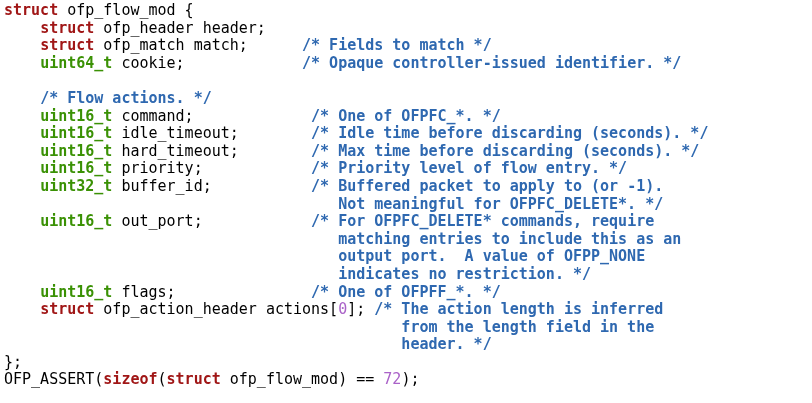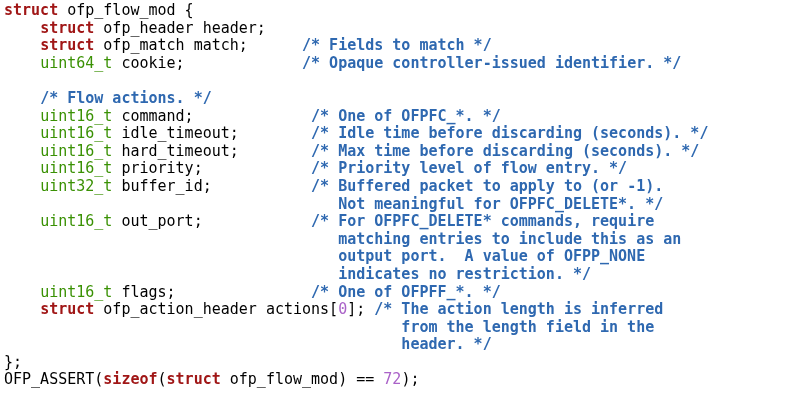--- a/index.html
+++ b/index.html
@@ -18,21 +18,21 @@
     line-height: 17.6px;
     white-space: pre;
     color: var(--plain, #000000);
     background: var(--bg, #ffffff);
   }
   .code-line {
     display: block;
     height: 17.6px;
   }
   .tok-keyword { color: var(--keyword, #a01616); font-weight: bold; }
-  .tok-type    { color: var(--type, #3a9104);    font-weight: normal; }
+  .tok-type    { color: var(--type, #3a9104);    font-weight: bold; }
   .tok-comment { color: var(--comment, #2e68b0); font-weight: bold; }
   .tok-number  { color: var(--number, #aa62c8); }
   .tok-plain   { color: var(--plain, #000000); }
 </style>
 </head>
 <body>
 
 <pre class="code-block"><span class="code-line"><span class="tok-keyword">struct</span><span class="tok-plain"> ofp_flow_mod {</span></span><span class="code-line"><span class="tok-plain">    </span><span class="tok-keyword">struct</span><span class="tok-plain"> ofp_header header;</span></span><span class="code-line"><span class="tok-plain">    </span><span class="tok-keyword">struct</span><span class="tok-plain"> ofp_match match;      </span><span class="tok-comment">/* Fields to match */</span></span><span class="code-line"><span class="tok-plain">    </span><span class="tok-type">uint64_t</span><span class="tok-plain"> cookie;             </span><span class="tok-comment">/* Opaque controller-issued identifier. */</span></span><span class="code-line"><span class="tok-plain"></span>&nbsp;</span><span class="code-line"><span class="tok-plain">    </span><span class="tok-comment">/* Flow actions. */</span></span><span class="code-line"><span class="tok-plain">    </span><span class="tok-type">uint16_t</span><span class="tok-plain"> command;             </span><span class="tok-comment">/* One of OFPFC_*. */</span></span><span class="code-line"><span class="tok-plain">    </span><span class="tok-type">uint16_t</span><span class="tok-plain"> idle_timeout;        </span><span class="tok-comment">/* Idle time before discarding (seconds). */</span></span><span class="code-line"><span class="tok-plain">    </span><span class="tok-type">uint16_t</span><span class="tok-plain"> hard_timeout;        </span><span class="tok-comment">/* Max time before discarding (seconds). */</span></span><span class="code-line"><span class="tok-plain">    </span><span class="tok-type">uint16_t</span><span class="tok-plain"> priority;            </span><span class="tok-comment">/* Priority level of flow entry. */</span></span><span class="code-line"><span class="tok-plain">    </span><span class="tok-type">uint32_t</span><span class="tok-plain"> buffer_id;           </span><span class="tok-comment">/* Buffered packet to apply to (or -1).</span></span><span class="code-line"><span class="tok-comment">                                     Not meaningful for OFPFC_DELETE*. */</span></span><span class="code-line"><span class="tok-plain">    </span><span class="tok-type">uint16_t</span><span class="tok-plain"> out_port;            </span><span class="tok-comment">/* For OFPFC_DELETE* commands, require</span></span><span class="code-line"><span class="tok-comment">                                     matching entries to include this as an</span></span><span class="code-line"><span class="tok-comment">                                     output port.  A value of OFPP_NONE</span></span><span class="code-line"><span class="tok-comment">                                     indicates no restriction. */</span></span><span class="code-line"><span class="tok-plain">    </span><span class="tok-type">uint16_t</span><span class="tok-plain"> flags;               </span><span class="tok-comment">/* One of OFPFF_*. */</span></span><span class="code-line"><span class="tok-plain">    </span><span class="tok-keyword">struct</span><span class="tok-plain"> ofp_action_header actions[</span><span class="tok-number">0</span><span class="tok-plain">]; </span><span class="tok-comment">/* The action length is inferred</span></span><span class="code-line"><span class="tok-comment">                                            from the length field in the</span></span><span class="code-line"><span class="tok-comment">                                            header. */</span></span><span class="code-line"><span class="tok-plain">};</span></span><span class="code-line"><span class="tok-plain">OFP_ASSERT(</span><span class="tok-keyword">sizeof</span><span class="tok-plain">(</span><span class="tok-keyword">struct</span><span class="tok-plain"> ofp_flow_mod) == </span><span class="tok-number">72</span><span class="tok-plain">);</span></span></pre>
 
 </body></html>

